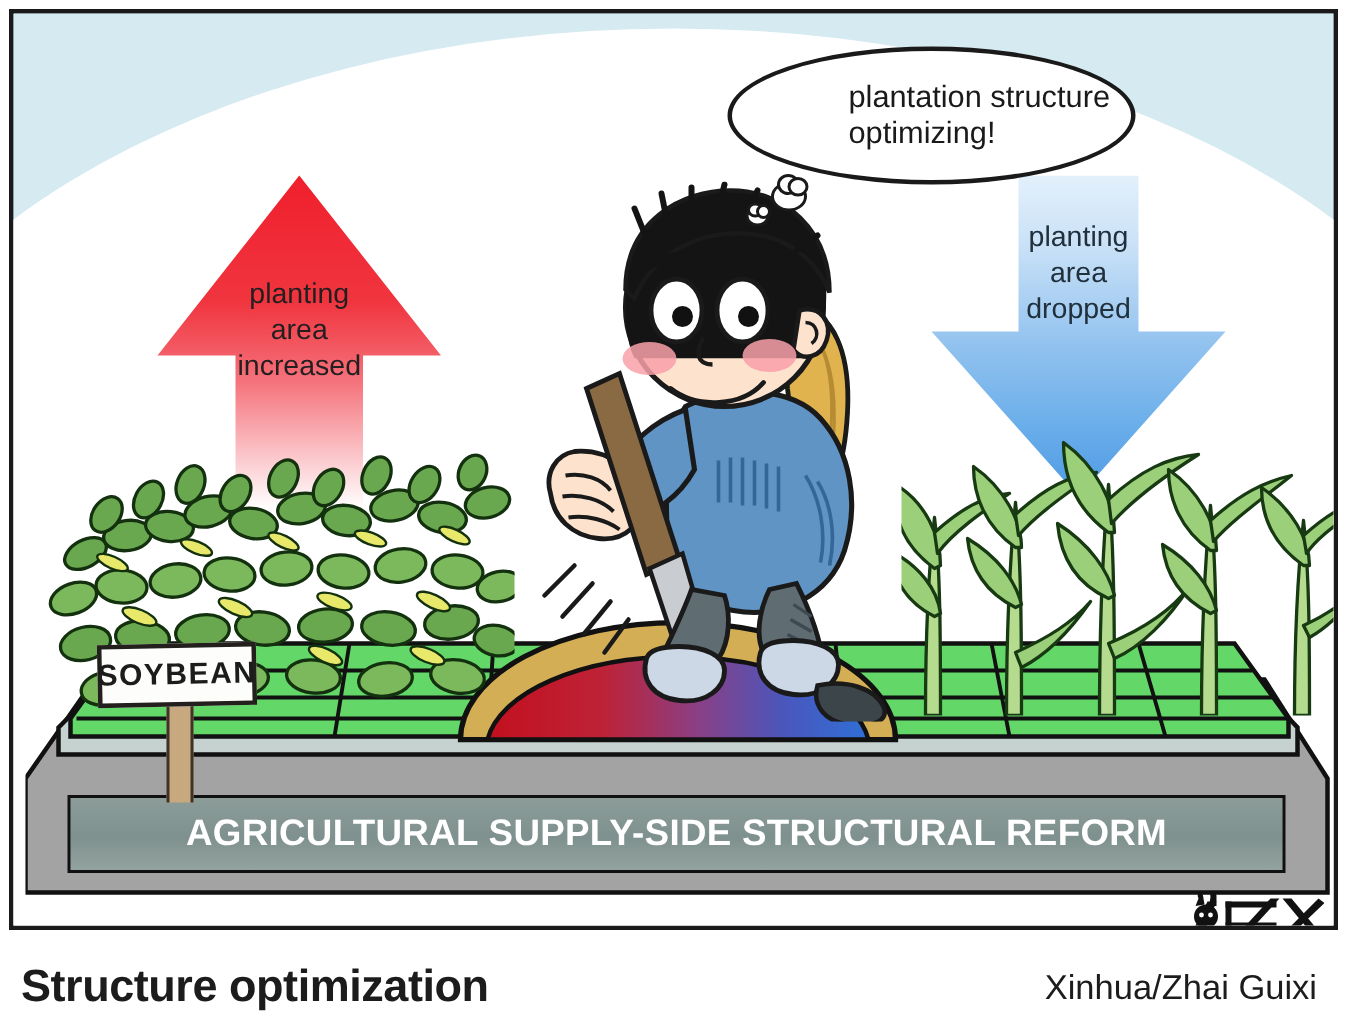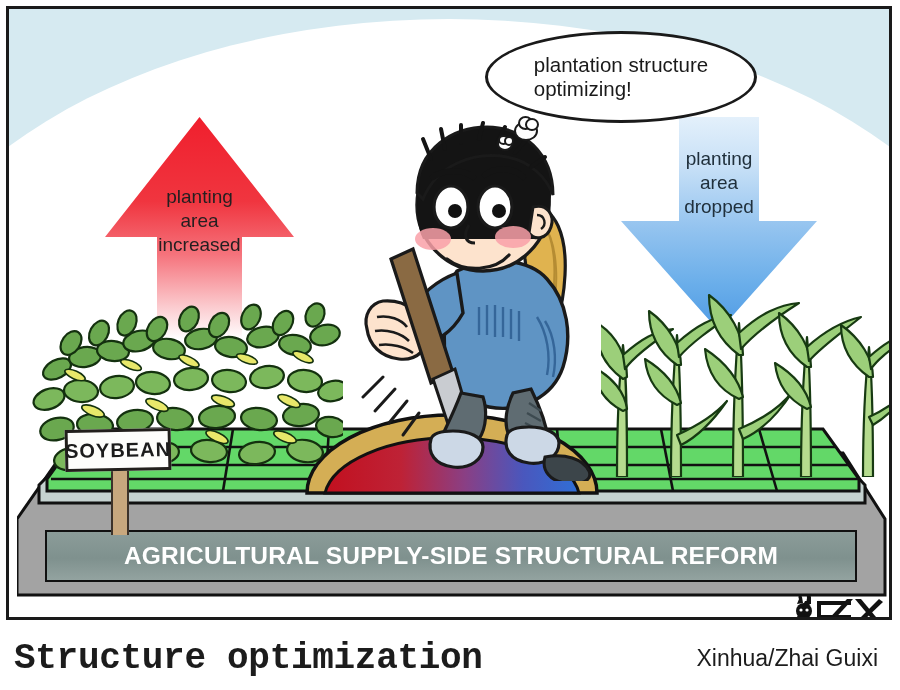--- a/index.html
+++ b/index.html
@@ -59,21 +59,21 @@
     left: 476px;
     top: 22px;
     width: 272px;
     height: 92px;
     border: 3px solid #1a1a1a;
     border-radius: 50%;
     background: #ffffff;
     box-sizing: border-box;
     display: flex;
     align-items: center;
-    justify-content: center;
+    justify-content: flex-end;
     z-index: 40;
   }
   #thought-bubble .bubble-text {
     font-size: 20.5px;
     line-height: 1.18;
     color: #1a1a1a;
     text-align: left;
     white-space: pre-line;
     padding: 0 14px;
   }
@@ -219,25 +219,24 @@
     top: 626px;
     width: 900px;
     height: 64px;
     display: flex;
     align-items: center;
     justify-content: space-between;
     padding: 0 22px 0 14px;
     box-sizing: border-box;
   }
   #caption-title {
-    font-size: 36px;
+    font-size: 30px;
     font-weight: bold;
     color: #1c1c1c;
     letter-spacing: -0.3px;
-    font-family: Liberation Mono, monospace;
   }
   #caption-credit {
     font-size: 23px;
     color: #1c1c1c;
   }
 
   .svg-layer { position: absolute; inset: 0; }
 </style>
 </head>
 <body>

